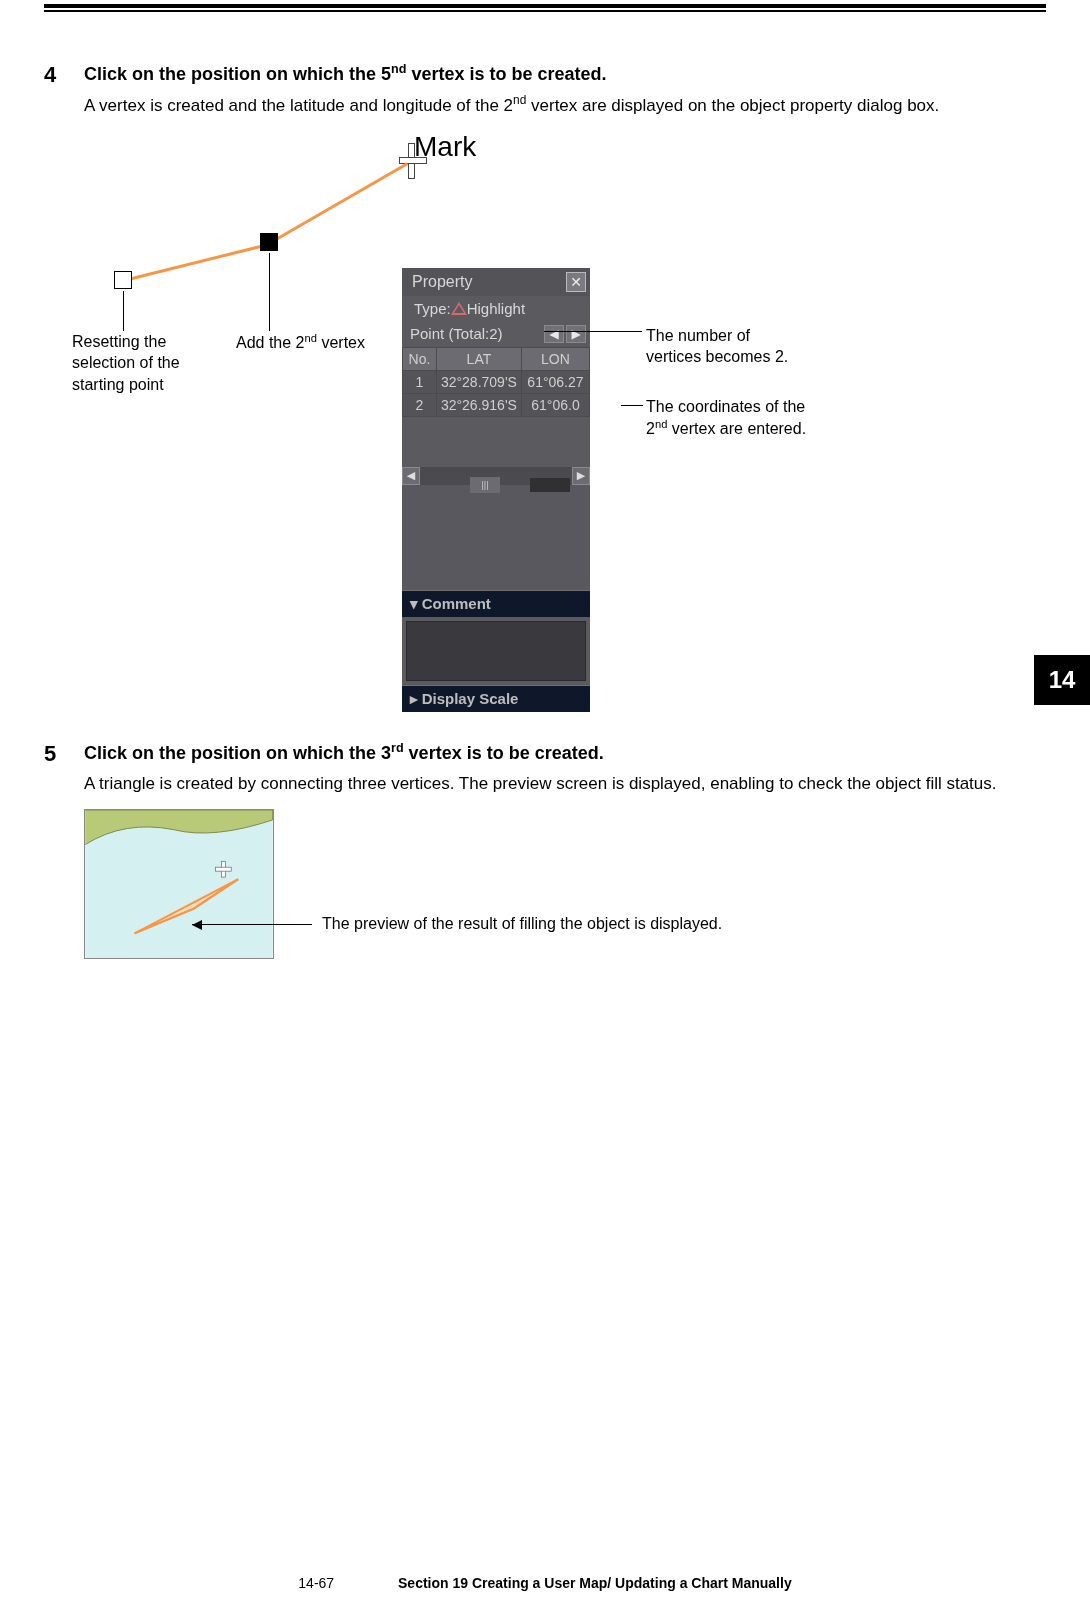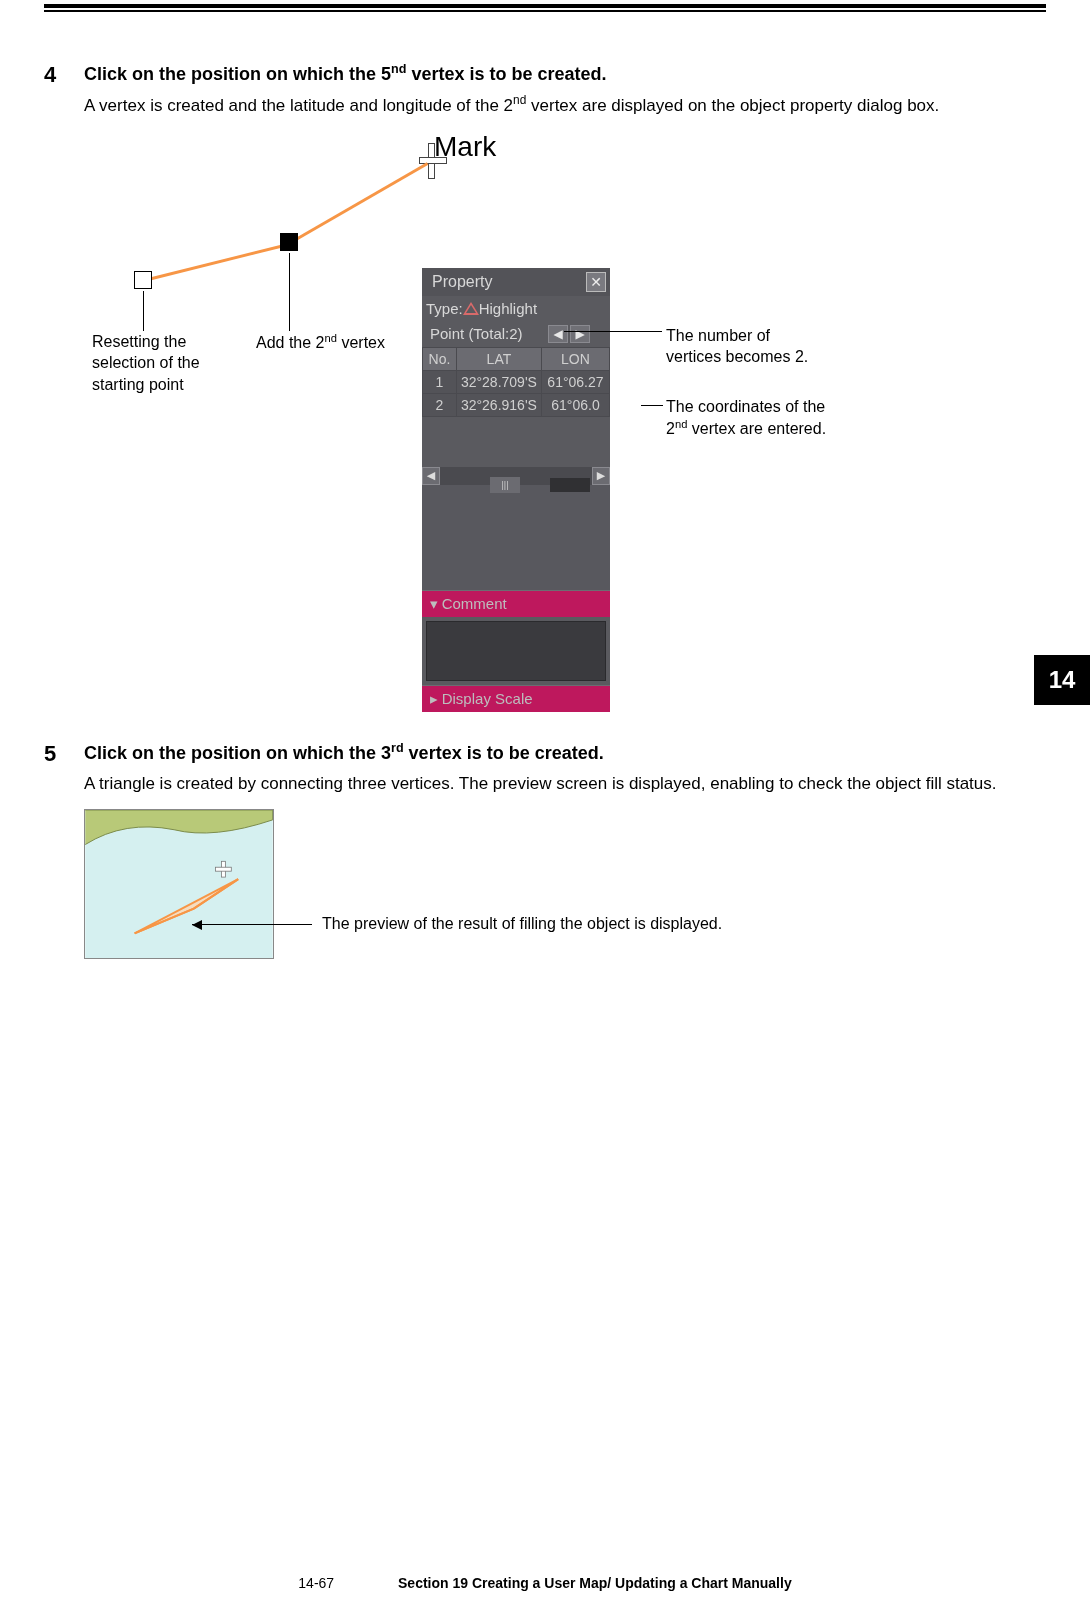--- a/index.html
+++ b/index.html
@@ -35,21 +35,21 @@
     font-size: 22px;
     flex: 0 0 40px;
   }
   .step-body { flex: 1; }
   .step-title { font-weight: bold; font-size: 18px; margin-bottom: 6px; }
   .step-desc { font-size: 17px; line-height: 1.6; }
   sup { font-size: 0.7em; }
   .figure1 {
     position: relative;
     height: 610px;
-    margin-left: 40px;
+    margin-left: 20px;
   }
   .mark-label {
     position: absolute;
     left: 350px; top: 0;
     font-size: 28px;
     font-family: Arial;
   }
   .crosshair {
     position: absolute;
     left: 335px; top: 12px;
@@ -116,21 +116,21 @@
     font-size: 14px;
   }
   .pd-body {
     background: #5a5a5f;
     color: #d8d8d8;
     font-size: 15px;
   }
   .pd-row {
     display: flex;
     align-items: center;
-    padding: 4px 4px;
+    padding: 4px 12px;
   }
   .hl-icon {
     display: inline-block;
     width: 0; height: 0;
     border-left: 8px solid transparent;
     border-right: 8px solid transparent;
     border-bottom: 13px solid #d96a6a;
     position: relative;
   }
   .hl-icon::after {
@@ -139,21 +139,21 @@
     left: -5px; top: 3px;
     width: 0; height: 0;
     border-left: 5px solid transparent;
     border-right: 5px solid transparent;
     border-bottom: 8px solid #5a5a5f;
   }
   .pd-point-row {
     display: flex;
     align-items: center;
     justify-content: space-between;
-    padding: 4px 20px 4px 8px;
+    padding: 4px 4px 4px 8px;
     position: relative;
   }
   .arrowbtns { display: flex; gap: 2px; }
   .arrowbtn {
     width: 20px; height: 18px;
     background: #707076;
     border: 1px solid #8a8a90;
     color: #e8e8e8;
     text-align: center;
     line-height: 16px;
@@ -192,25 +192,26 @@
     color: #ddd;
     text-align: center;
     line-height: 15px;
     font-size: 11px;
   }
   .sb-track { flex: 1; background: #4a4a4f; position: relative; }
   .sb-thumb { position: absolute; left: 50px; width: 30px; height: 16px; top: 1px; background: #6b6b71; color:#ccc; font-size:9px; text-align:center; line-height:16px; }
   .sb-thumb2 { position: absolute; right: 2px; width: 40px; height: 14px; top: 2px; background: #303033; }
   .empty-panel { height: 105px; background: #58585e; }
   .collapsible {
-    background: #be185d;
+    background: #0f172a;
     color: #bdbdbd;
     padding: 4px 8px;
     font-size: 15px;
     border-top: 1px solid #6d6d72;
+    font-weight: bold;
   }
   .comment-box {
     height: 60px;
     margin: 4px;
     background: #3a3a3e;
     border: 1px solid #2a2a2d;
   }
   .right-annos {
     position: absolute;
     left: 582px;

